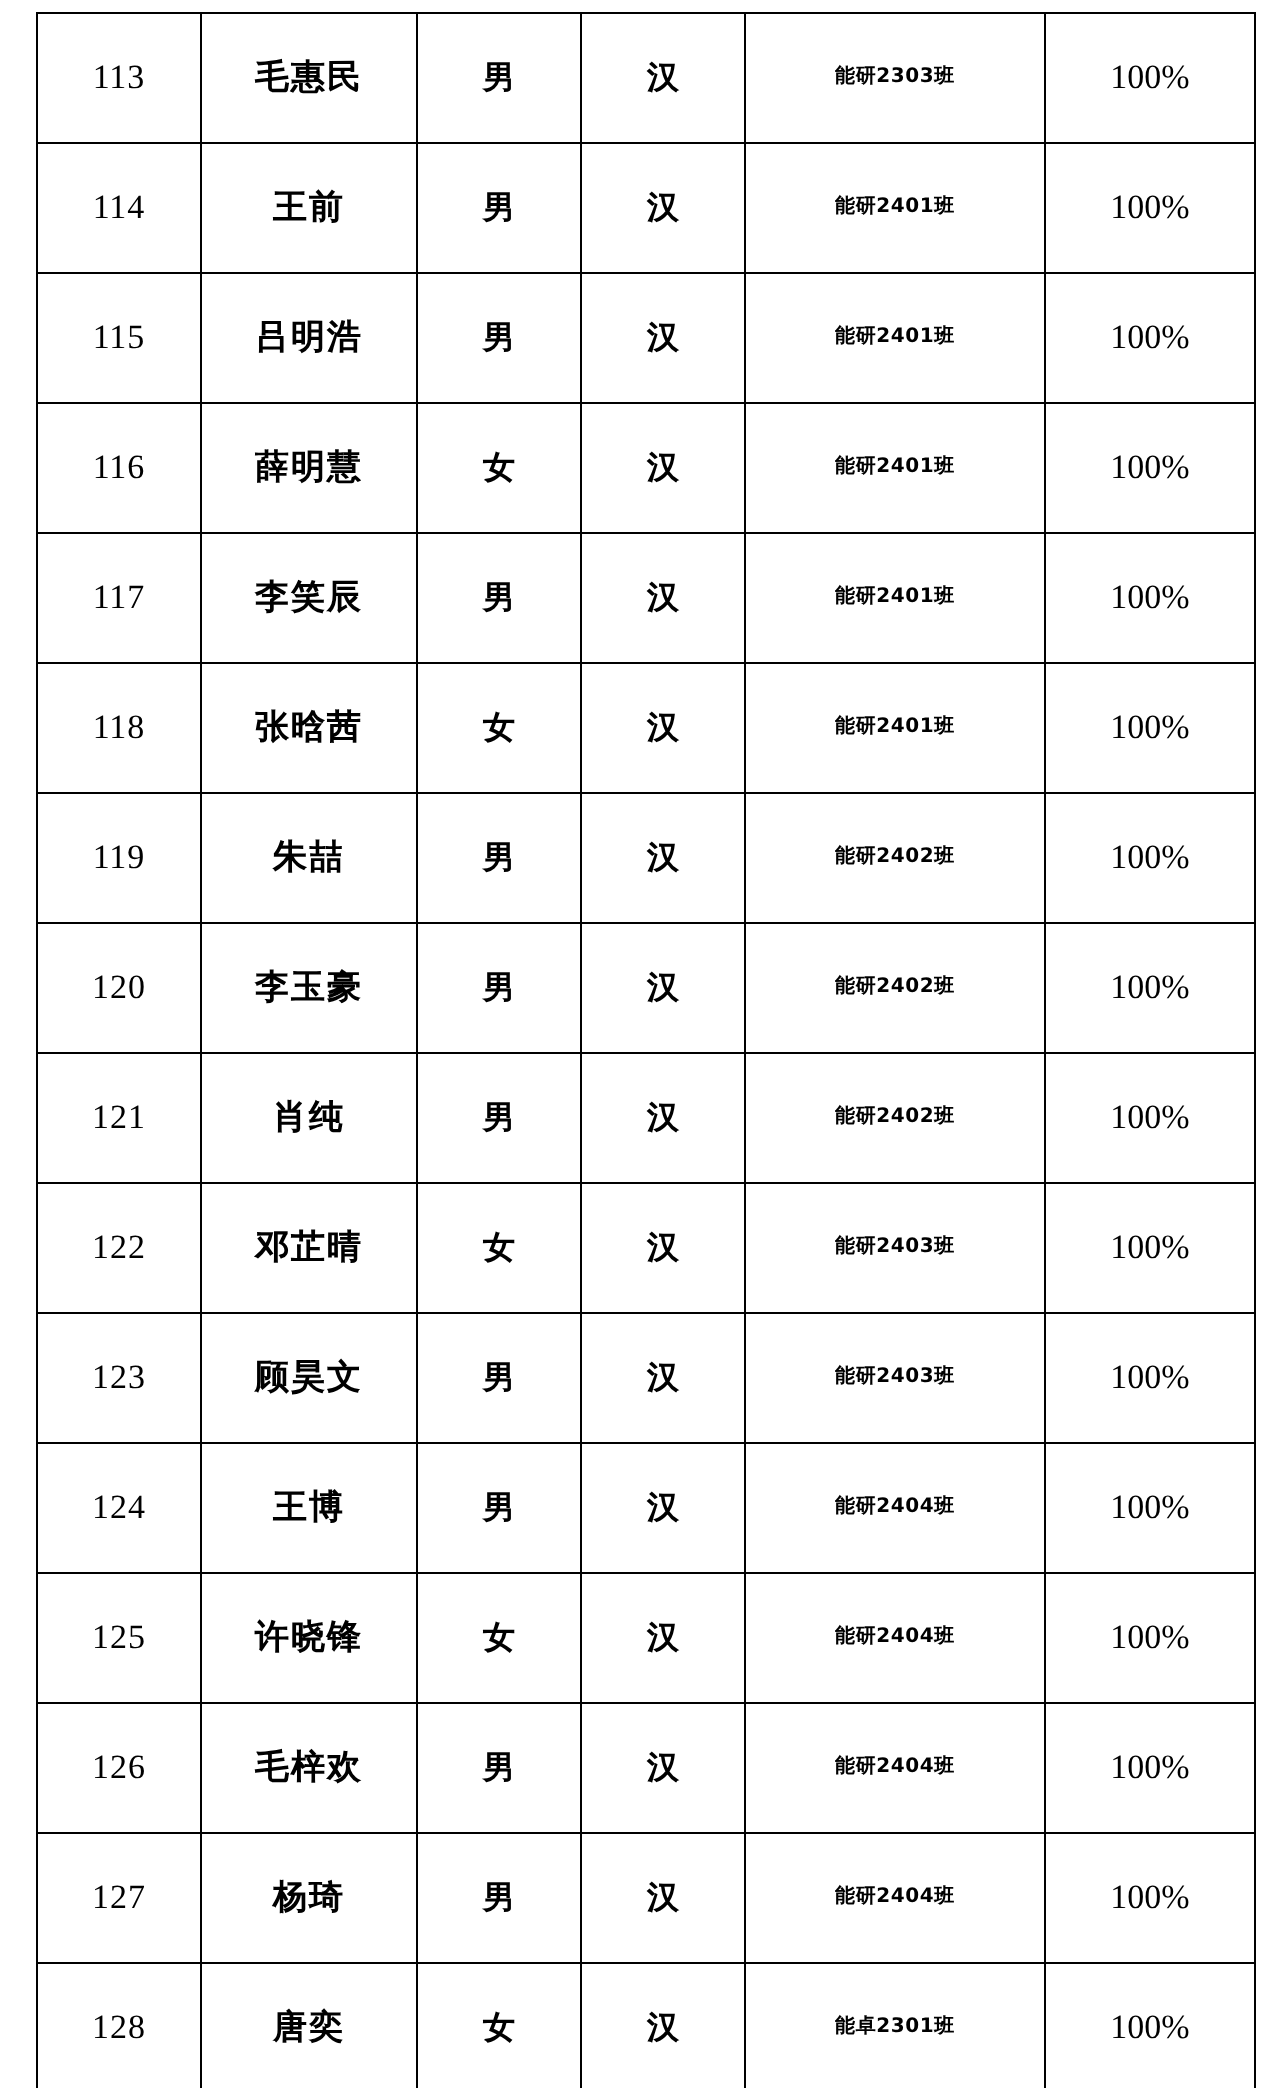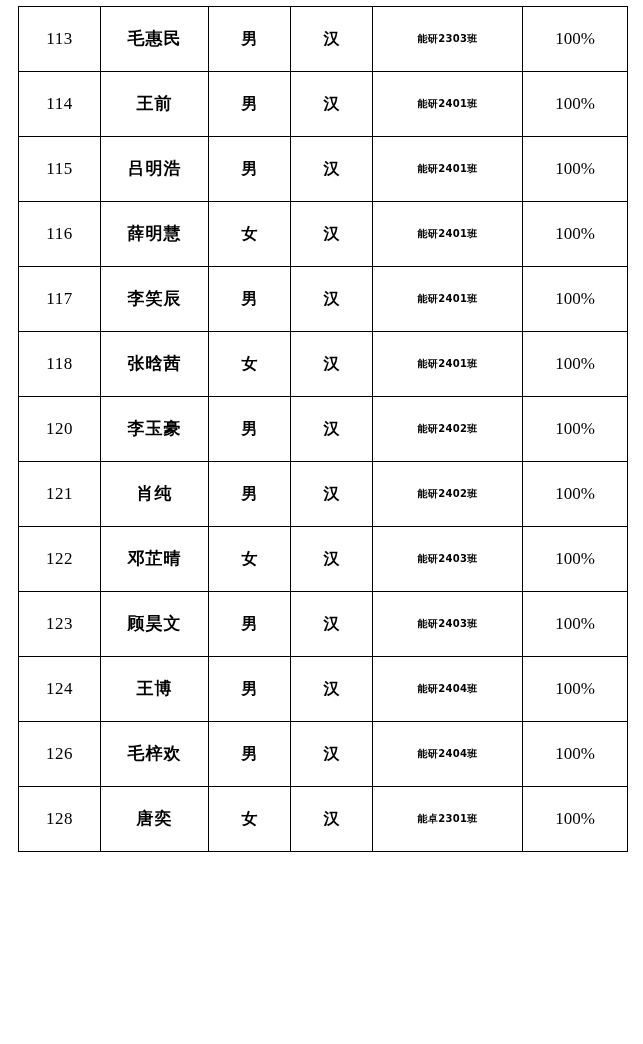--- a/index.html
+++ b/index.html
@@ -131,20 +131,28 @@
       </tr>
       <tr>
         <td class="cell-no">118</td>
         <td class="cell-name">张晗茜</td>
         <td class="cell-sex">女</td>
         <td class="cell-eth">汉</td>
         <td class="cell-class">能研2401班</td>
         <td class="cell-rate rate-td">100%</td>
       </tr>
       <tr>
+        <td class="cell-no">119</td>
+        <td class="cell-name">朱喆</td>
+        <td class="cell-sex">男</td>
+        <td class="cell-eth">汉</td>
+        <td class="cell-class">能研2402班</td>
+        <td class="cell-rate rate-td">100%</td>
+      </tr>
+      <tr>
         <td class="cell-no">120</td>
         <td class="cell-name">李玉豪</td>
         <td class="cell-sex">男</td>
         <td class="cell-eth">汉</td>
         <td class="cell-class">能研2402班</td>
         <td class="cell-rate rate-td">100%</td>
       </tr>
       <tr>
         <td class="cell-no">121</td>
         <td class="cell-name">肖纯</td>
@@ -171,22 +179,38 @@
       </tr>
       <tr>
         <td class="cell-no">124</td>
         <td class="cell-name">王博</td>
         <td class="cell-sex">男</td>
         <td class="cell-eth">汉</td>
         <td class="cell-class">能研2404班</td>
         <td class="cell-rate rate-td">100%</td>
       </tr>
       <tr>
+        <td class="cell-no">125</td>
+        <td class="cell-name">许晓锋</td>
+        <td class="cell-sex">女</td>
+        <td class="cell-eth">汉</td>
+        <td class="cell-class">能研2404班</td>
+        <td class="cell-rate rate-td">100%</td>
+      </tr>
+      <tr>
         <td class="cell-no">126</td>
         <td class="cell-name">毛梓欢</td>
+        <td class="cell-sex">男</td>
+        <td class="cell-eth">汉</td>
+        <td class="cell-class">能研2404班</td>
+        <td class="cell-rate rate-td">100%</td>
+      </tr>
+      <tr>
+        <td class="cell-no">127</td>
+        <td class="cell-name">杨琦</td>
         <td class="cell-sex">男</td>
         <td class="cell-eth">汉</td>
         <td class="cell-class">能研2404班</td>
         <td class="cell-rate rate-td">100%</td>
       </tr>
       <tr>
         <td class="cell-no">128</td>
         <td class="cell-name">唐奕</td>
         <td class="cell-sex">女</td>
         <td class="cell-eth">汉</td>

